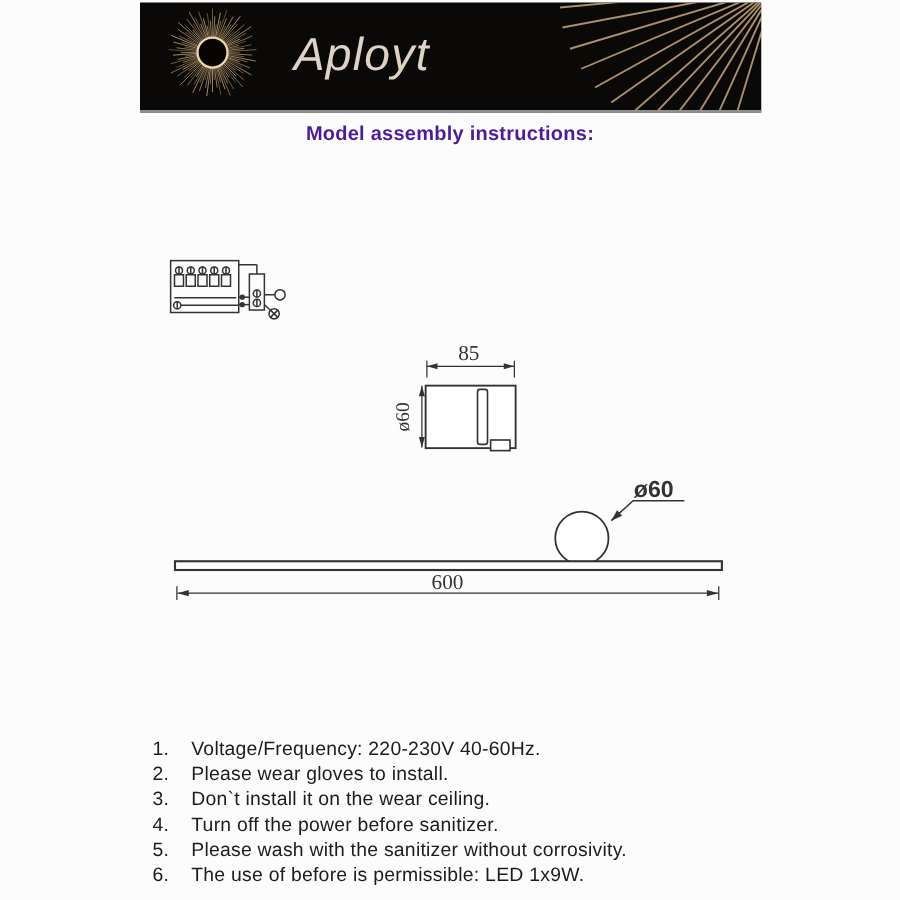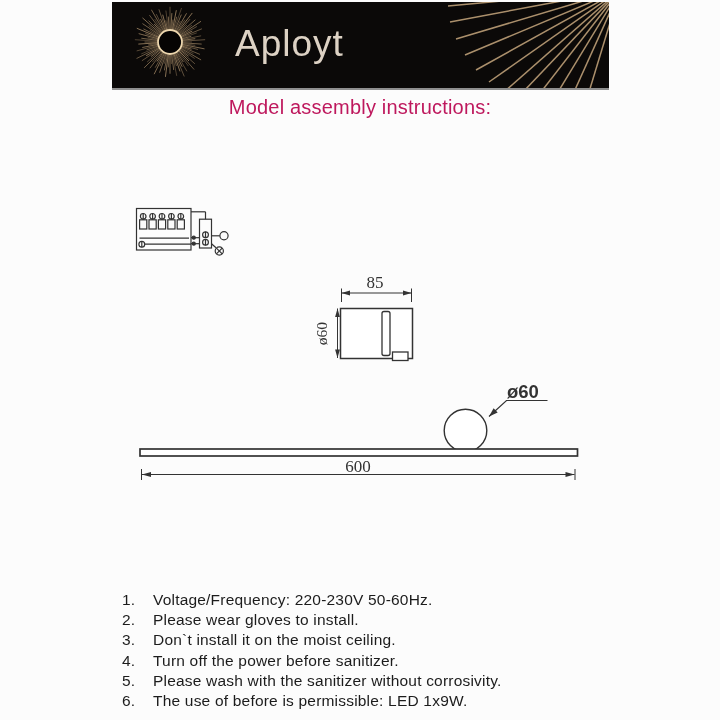--- a/index.html
+++ b/index.html
@@ -4,31 +4,31 @@
 <style>
   html,body{margin:0;padding:0;}
   body{
     width:720px;height:720px;position:relative;background:#fcfcfc;
     font-family:"Liberation Sans", sans-serif;color:#222;overflow:hidden;
   }
   .page{position:absolute;inset:0;}
   
   .banner{
     position:absolute;left:112px;top:2px;width:497px;height:86px;
-    background:#0b0908;border-bottom:2px solid #8f8f8f;overflow:hidden;
+    background:#0b0908;border-bottom:2px solid #8f8f8f;overflow:hidden;font-style:italic;
   }
   .banner svg{position:absolute;left:0;top:0;}
   .brand{
     position:absolute;left:123px;top:21px;
     font-size:37px;font-weight:300;letter-spacing:1px;color:#ddd2c4;
   }
   
   .title-block{
     position:absolute;left:0;top:97px;width:720px;text-align:center;
-    font-size:20px;font-weight:400;color:#be185d;line-height:21px;
+    font-size:16px;font-weight:700;color:#4c1d95;line-height:21px;
     letter-spacing:.2px;
   }
   
   .drawing{position:absolute;left:0;top:0;width:720px;height:720px;}
   .drawing text{fill:#333;}
   .dimS{font-family:"Liberation Serif", serif;font-size:17px;}
   .dimR{font-family:"Liberation Serif", serif;font-size:15.5px;}
   .dimB{font-family:"Liberation Sans", sans-serif;font-size:18.5px;font-weight:600;}
   
   .instructions{
@@ -264,29 +264,29 @@
       </g>
       <polygon points="142,474.5 151,472 151,477" fill="#333"></polygon>
       <polygon points="574.5,474.5 565.5,472 565.5,477" fill="#333"></polygon>
       <text class="dimS" x="358" y="471.5" text-anchor="middle">600</text>
     </g>
   </svg>
 
   <ol class="instructions">
     <li>
         <span class="num">1.</span>
-        <span>Voltage/Frequency: 220-230V 50-60Hz.</span>
+        <span>Voltage/Frequency: 220-230V 40-60Hz.</span>
       </li>
     <li>
         <span class="num">2.</span>
         <span>Please wear gloves to install.</span>
       </li>
     <li>
         <span class="num">3.</span>
-        <span>Don`t install it on the moist ceiling.</span>
+        <span>Don`t install it on the wear ceiling.</span>
       </li>
     <li>
         <span class="num">4.</span>
         <span>Turn off the power before sanitizer.</span>
       </li>
     <li>
         <span class="num">5.</span>
         <span>Please wash with the sanitizer without corrosivity.</span>
       </li>
     <li>

